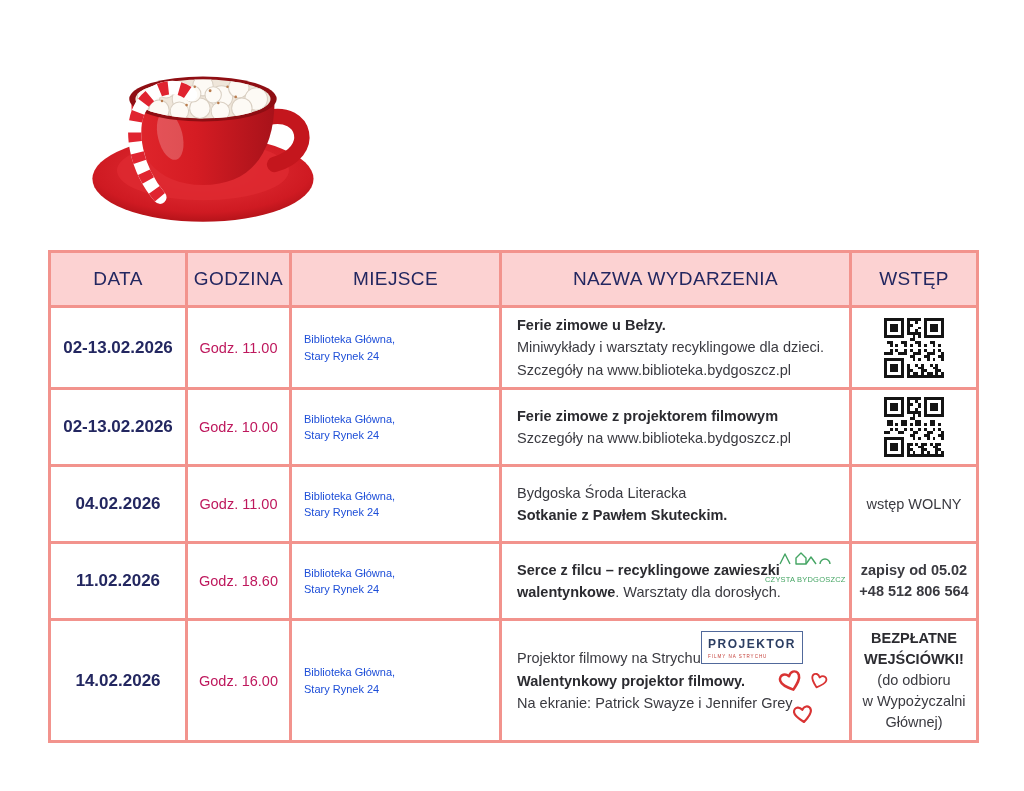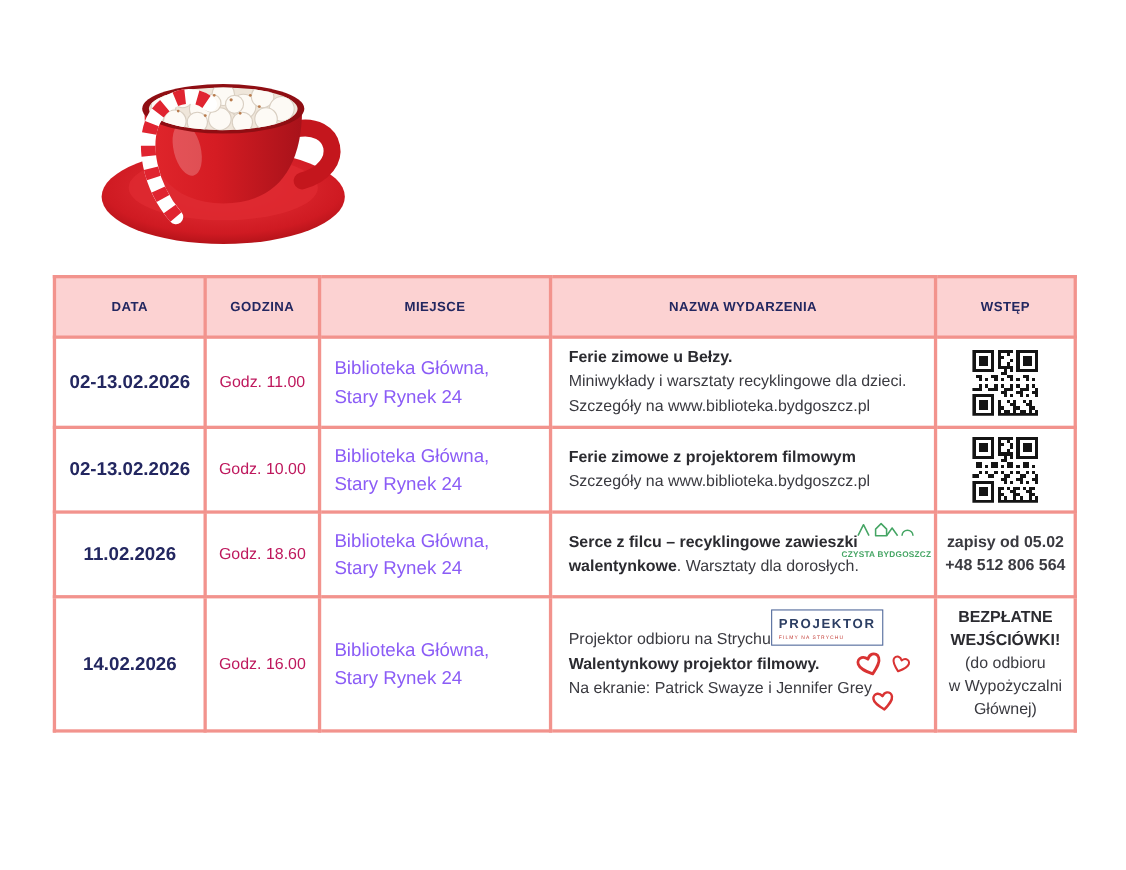--- a/index.html
+++ b/index.html
@@ -16,38 +16,38 @@
                 font-style:italic;color:#ffffff;letter-spacing:2px;
                 font-family:"DejaVu Sans",sans-serif;}
   .banner-subtitle{position:absolute;right:112px;top:138px;font-size:25px;font-weight:bold;
                    font-style:italic;color:#ffffff;font-family:"DejaVu Sans",sans-serif;}
   .cup{position:absolute;left:70px;top:15px;width:270px;height:215px;}
 
   
   table.events{position:absolute;left:48px;top:250px;width:928px;border-collapse:collapse;
                table-layout:fixed;background:#fff;}
   .events th,.events td{border:3px solid #f2938d;vertical-align:middle;}
-  .events th{height:50px;background:#fcd2d2;color:#232760;font-size:12px;font-weight:bold;
+  .events th{height:50px;background:#fcd2d2;color:#232760;font-size:19px;font-weight:normal;
              letter-spacing:0.4px;}
   tr.r1{height:82px} tr.r2{height:77px} tr.r3{height:77px} tr.r4{height:77px} tr.r5{height:122px}
   td.date{text-align:center;color:#232760;font-weight:bold;font-size:17px;margin-top:32px;}
   td.time{text-align:center;color:#be185d;font-size:14.5px;}
-  td.place{padding:0 6px 0 12px;color:#8b5cf6;font-size:17px;line-height:1.5;}
+  td.place{padding:0 6px 0 12px;color:#1d4ed8;font-size:11px;line-height:1.5;}
   td.event{padding:6px 8px 6px 15px;color:#3a3a40;font-size:14.5px;line-height:1.55;
            position:relative;}
   td.entry{text-align:center;color:#3a3a40;font-size:14.5px;line-height:1.45;}
   .b{font-weight:bold;color:#2b2b30;}
   .evtP{margin:0;width:302px;}
   .qr{width:60px;height:60px;margin:0 auto;}
   .entry-small{font-size:13.5px;font-weight:bold;}
   .entry5{font-size:13px;line-height:1.38;}
 
   
   .logo-cb{position:absolute;right:6px;top:5px;width:78px;text-align:center;}
-  .logo-cb .cb-text{font-size:7.5px;font-weight:bold;color:#45a564;letter-spacing:0.2px;
+  .logo-cb .cb-text{font-size:7.5px;font-weight:normal;color:#45a564;letter-spacing:0.2px;
                     white-space:nowrap;}
   
   .logo-proj{position:absolute;right:46px;top:10px;border:1.5px solid #51699b;
              padding:3px 6px 2px;text-align:left;background:#fff;}
   .proj-title{font-size:12px;font-weight:bold;color:#2c3e63;letter-spacing:1.5px;
               white-space:nowrap;}
   .proj-sub{font-size:4.5px;color:#c4403a;letter-spacing:1px;white-space:nowrap;}
   .hearts{position:absolute;right:16px;top:42px;width:56px;height:66px;}
 </style>
 </head>
@@ -395,20 +395,35 @@
                 <rect x="2" y="2" width="3" height="3" fill="#141414"></rect>
                 <rect x="14" y="0" width="7" height="7" fill="#141414"></rect>
                 <rect x="15" y="1" width="5" height="5" fill="#fff"></rect>
                 <rect x="16" y="2" width="3" height="3" fill="#141414"></rect>
                 <rect x="0" y="14" width="7" height="7" fill="#141414"></rect>
                 <rect x="1" y="15" width="5" height="5" fill="#fff"></rect>
                 <rect x="2" y="16" width="3" height="3" fill="#141414"></rect>
               </svg></div>
         </td>
       </tr>
+      <tr class="r3">
+        <td class="date">04.02.2026</td>
+        <td class="time">Godz. 11.00</td>
+        <td class="place">
+          <div>Biblioteka Główna,</div>
+          <div>Stary Rynek 24</div>
+        </td>
+        <td class="event">
+          <div>Bydgoska Środa Literacka</div>
+          <div class="b">Sotkanie z Pawłem Skuteckim.</div>
+        </td>
+        <td class="entry">
+          <div>wstęp WOLNY</div>
+        </td>
+      </tr>
       <tr class="r4">
         <td class="date">11.02.2026</td>
         <td class="time">Godz. 18.60</td>
         <td class="place">
           <div>Biblioteka Główna,</div>
           <div>Stary Rynek 24</div>
         </td>
         <td class="event">
           <p class="evtP"><span class="b">Serce z filcu – recyklingowe zawieszki walentynkowe</span><span>. Warsztaty dla dorosłych.</span></p>
           <div class="logo-cb">
@@ -429,21 +444,21 @@
         </td>
       </tr>
       <tr class="r5">
         <td class="date">14.02.2026</td>
         <td class="time">Godz. 16.00</td>
         <td class="place">
           <div>Biblioteka Główna,</div>
           <div>Stary Rynek 24</div>
         </td>
         <td class="event">
-          <div style="width:290px">Projektor odbioru na Strychu</div>
+          <div style="width:290px">Projektor filmowy na Strychu</div>
           <div class="b" style="width:290px">Walentynkowy projektor filmowy.</div>
           <div style="width:290px">Na ekranie: Patrick Swayze i Jennifer Grey</div>
           <div class="logo-proj">
             <div class="proj-title">PROJEKTOR</div>
             <div class="proj-sub">FILMY NA STRYCHU</div>
           </div>
           <svg class="hearts" viewBox="0 0 56 66">
             <g fill="none" stroke="#d93333" stroke-width="2.2" stroke-linejoin="round">
               <path transform="translate(2,8) rotate(-18 10 10) scale(1.15)" d="M10 17 C 5 13, 1.5 10, 1.5 6.2 C 1.5 3.6, 3.5 2, 5.6 2 C 7.4 2, 8.8 3, 10 4.8 C 11.2 3, 12.6 2, 14.4 2 C 16.5 2, 18.5 3.6, 18.5 6.2 C 18.5 10, 15 13, 10 17 Z"></path>
               <path transform="translate(33,10) rotate(18 8 8) scale(0.85)" d="M10 17 C 5 13, 1.5 10, 1.5 6.2 C 1.5 3.6, 3.5 2, 5.6 2 C 7.4 2, 8.8 3, 10 4.8 C 11.2 3, 12.6 2, 14.4 2 C 16.5 2, 18.5 3.6, 18.5 6.2 C 18.5 10, 15 13, 10 17 Z"></path>

